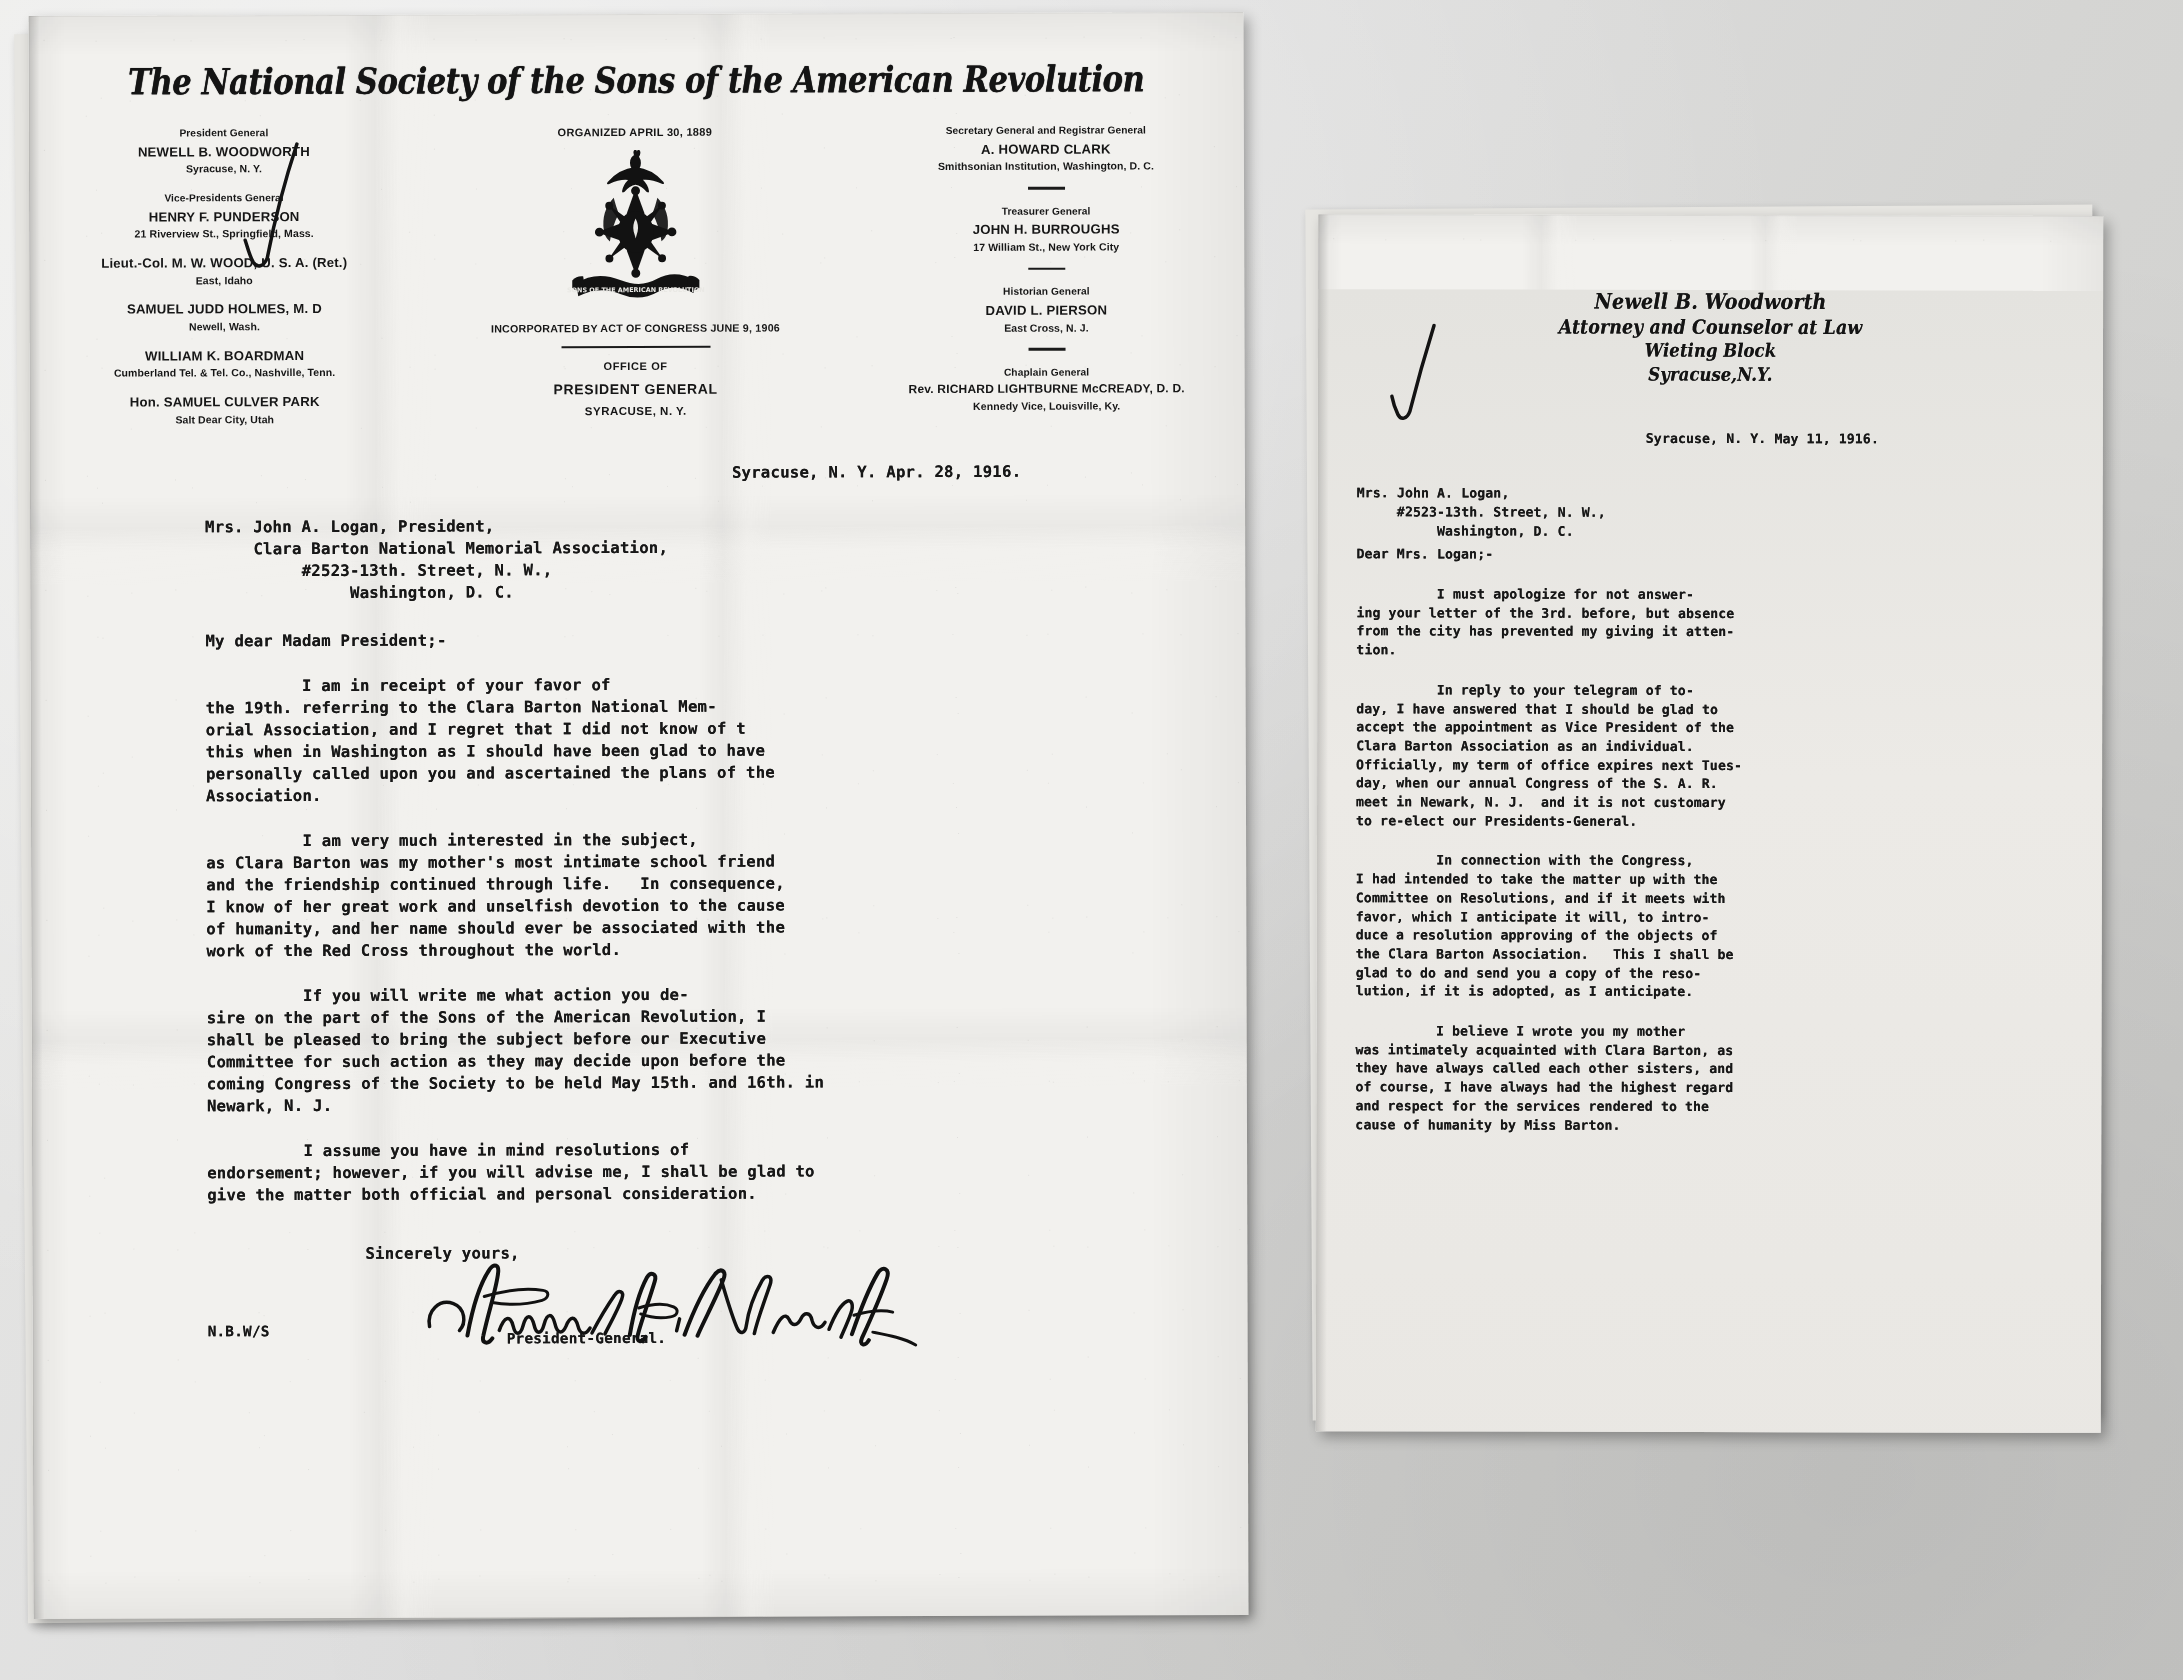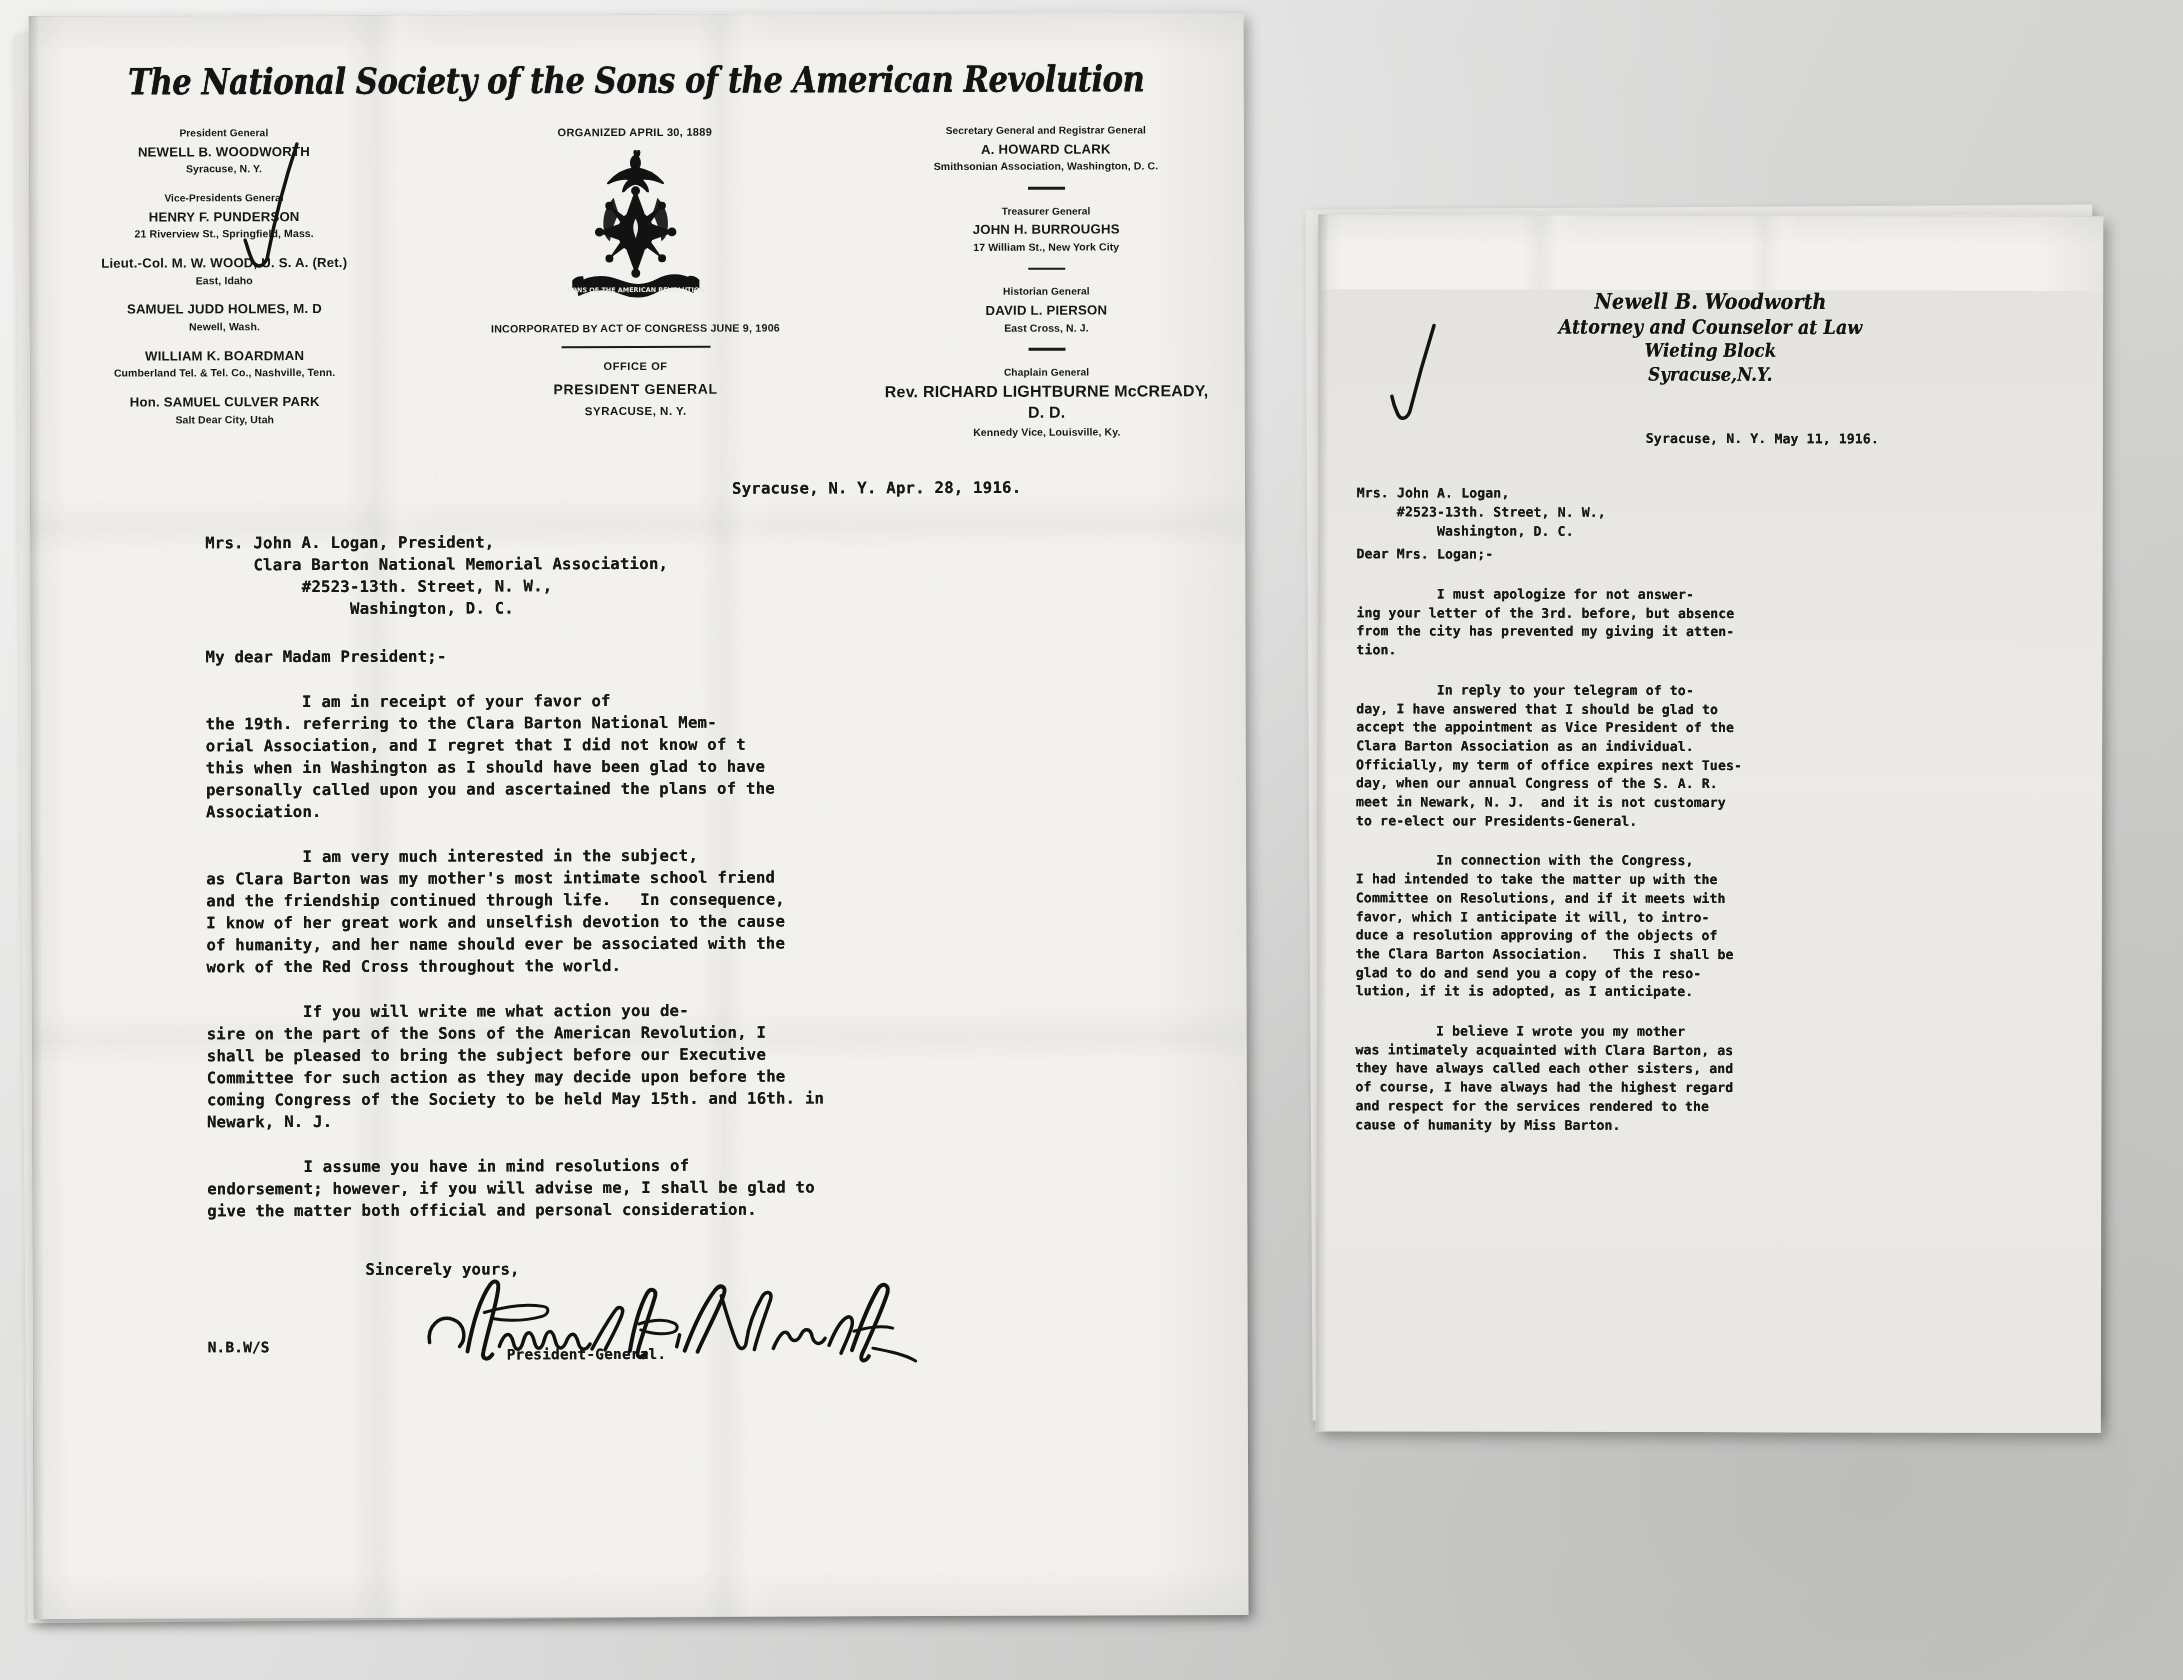--- a/index.html
+++ b/index.html
@@ -276,35 +276,35 @@
         <div class="inc-line">INCORPORATED BY ACT OF CONGRESS JUNE 9, 1906</div>
         <div class="office-rule"></div>
         <div class="office-of">OFFICE OF</div>
         <div class="office-title">PRESIDENT GENERAL</div>
         <div class="office-city">SYRACUSE, N. Y.</div>
       </div>
 
       <div class="lh-col right">
         <div class="role first">Secretary General and Registrar General</div>
         <div class="name">A. HOWARD CLARK</div>
-        <div class="addr">Smithsonian Association, Washington, D. C.</div>
+        <div class="addr">Smithsonian Institution, Washington, D. C.</div>
         <div class="minirule"></div>
 
         <div class="role">Treasurer General</div>
         <div class="name">JOHN H. BURROUGHS</div>
         <div class="addr">17 William St., New York City</div>
         <div class="minirule"></div>
 
         <div class="role">Historian General</div>
         <div class="name">DAVID L. PIERSON</div>
         <div class="addr">East Cross, N. J.</div>
         <div class="minirule"></div>
 
         <div class="role">Chaplain General</div>
-        <div class="name" style="font-size:16px">Rev. RICHARD LIGHTBURNE McCREADY, D. D.</div>
+        <div class="name" style="font-size:12px">Rev. RICHARD LIGHTBURNE McCREADY, D. D.</div>
         <div class="addr">Kennedy Vice, Louisville, Ky.</div>
       </div>
     </div>
 
     <div class="body">
 
       <div class="tw dateline">Syracuse, N. Y. Apr. 28, 1916.</div>
 
       <div class="addr-block">
         <div class="tw">Mrs. John A. Logan, President,</div>

